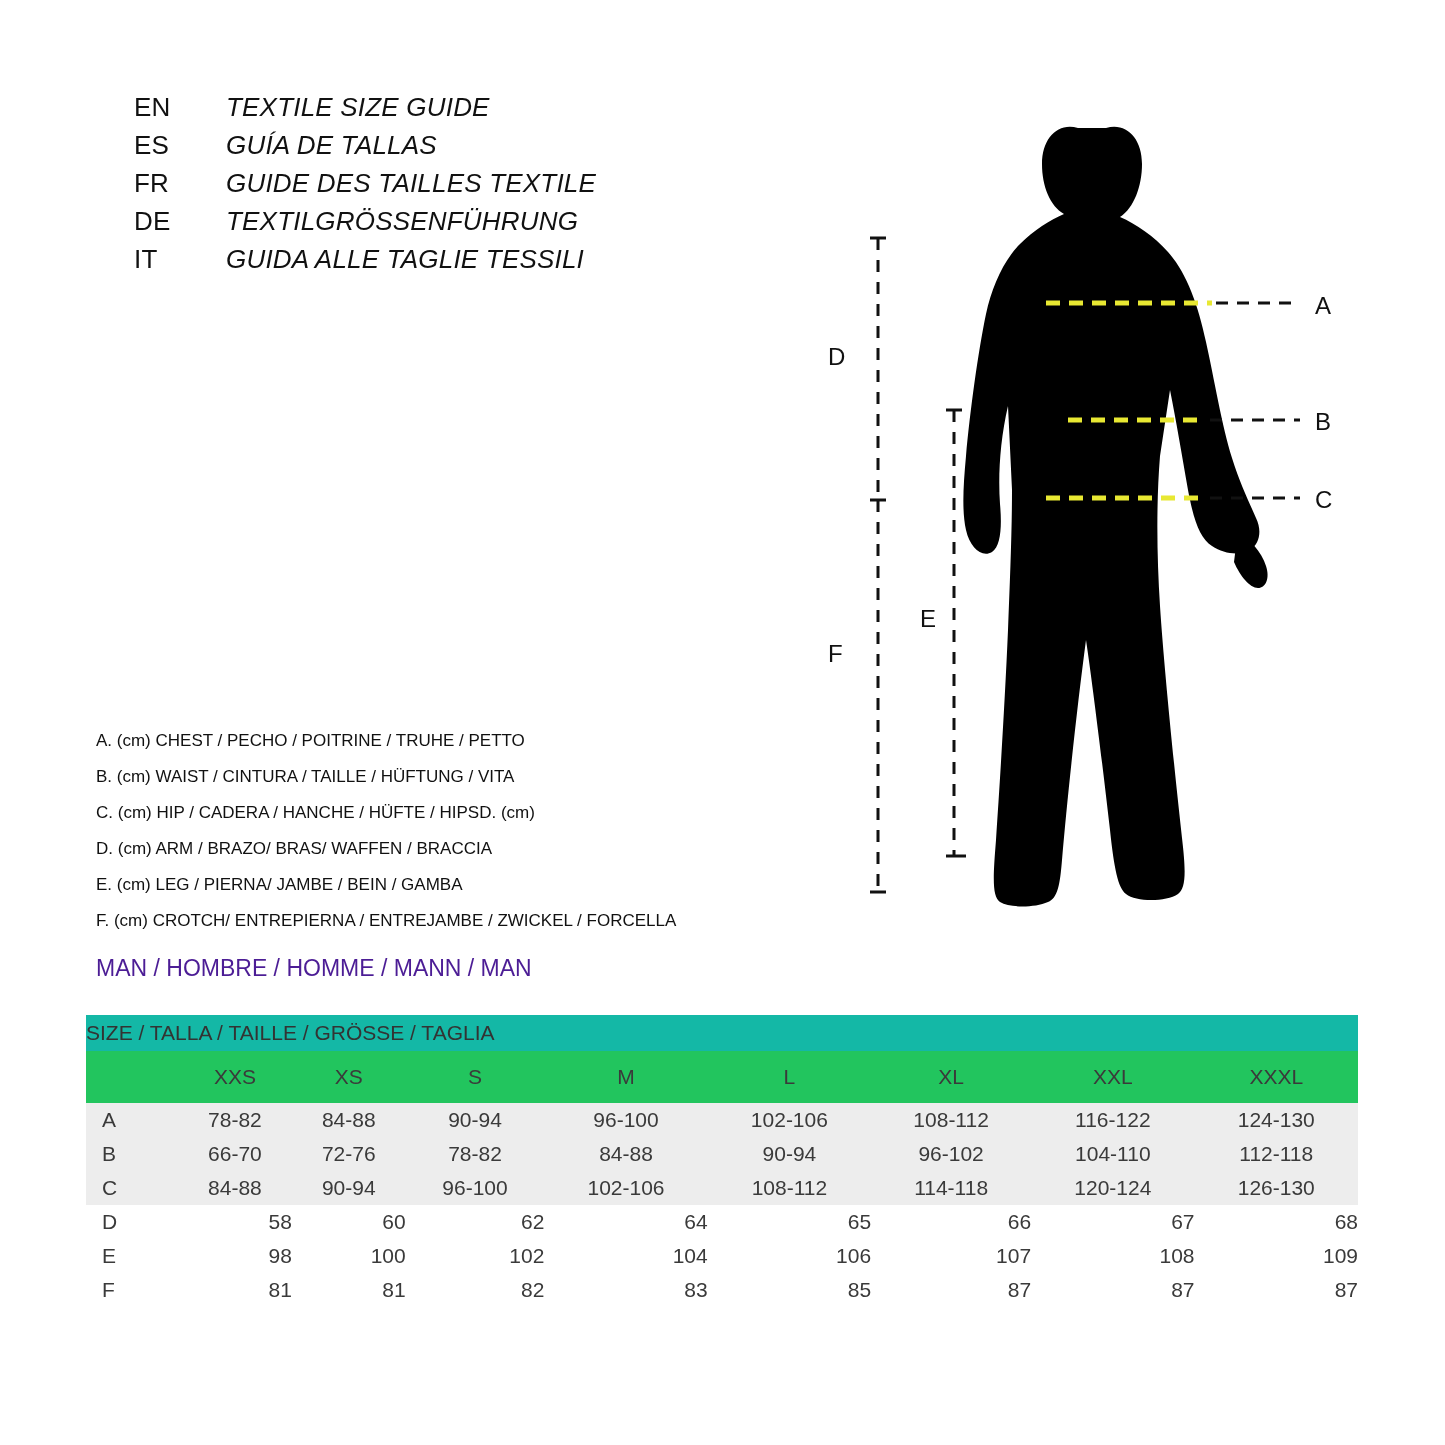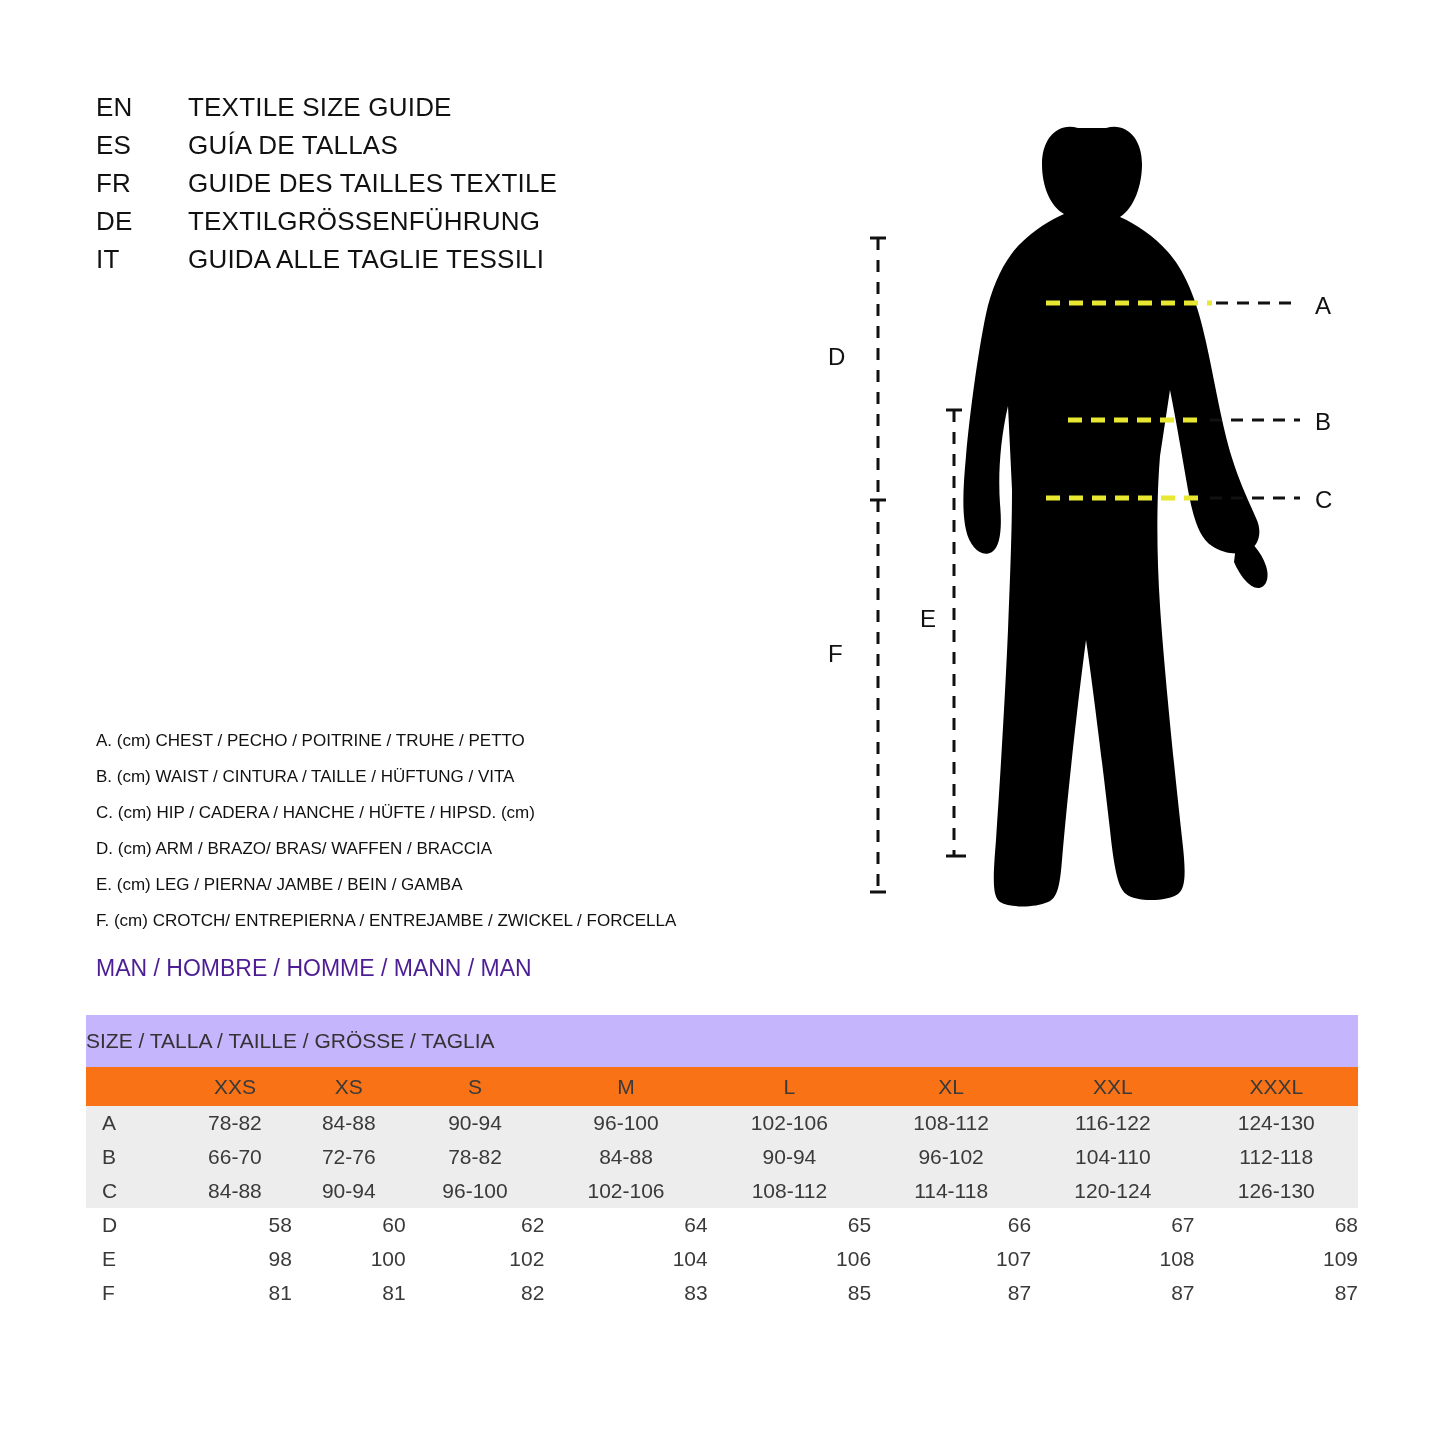--- a/index.html
+++ b/index.html
@@ -23,27 +23,29 @@
     top: 88px;
     width: 700px;
   }
   .title-row {
     display: flex;
     align-items: baseline;
     font-size: 26px;
     letter-spacing: 0.2px;
     line-height: 38px;
     color: #111111;
+    margin-left: 38px;
   }
   .title-lang {
     width: 92px;
     flex: 0 0 92px;
   }
   .title-text {
     white-space: nowrap;
+    font-style: italic;
   }
 
   
   #legend-block {
     position: absolute;
     left: 96px;
     top: 723px;
     width: 800px;
   }
   .legend-row {
@@ -70,33 +72,33 @@
     width: 1272px;
     border-collapse: collapse;
     font-size: 21px;
     color: #3a3a3a;
   }
   #size-table td, #size-table th {
     padding: 0;
     margin: 0;
   }
   .table-title-row td {
-    background: #c4b5fd;
+    background: #14b8a6;
     color: #333333;
     font-size: 21px;
-    height: 52px;
+    height: 36px;
     text-align: left;
     padding-left: 12px;
   }
   .head-row td {
-    height: 39px;
+    height: 52px;
     text-align: center;
     font-size: 21px;
     color: #3a3a3a;
-    background: #f97316;
+    background: #22c55e;
   }
   .data-row td {
     height: 34px;
     text-align: center;
     font-size: 21px;
     color: #3a3a3a;
   }
   .data-row.shaded td {
     background: #ededed;
   }

